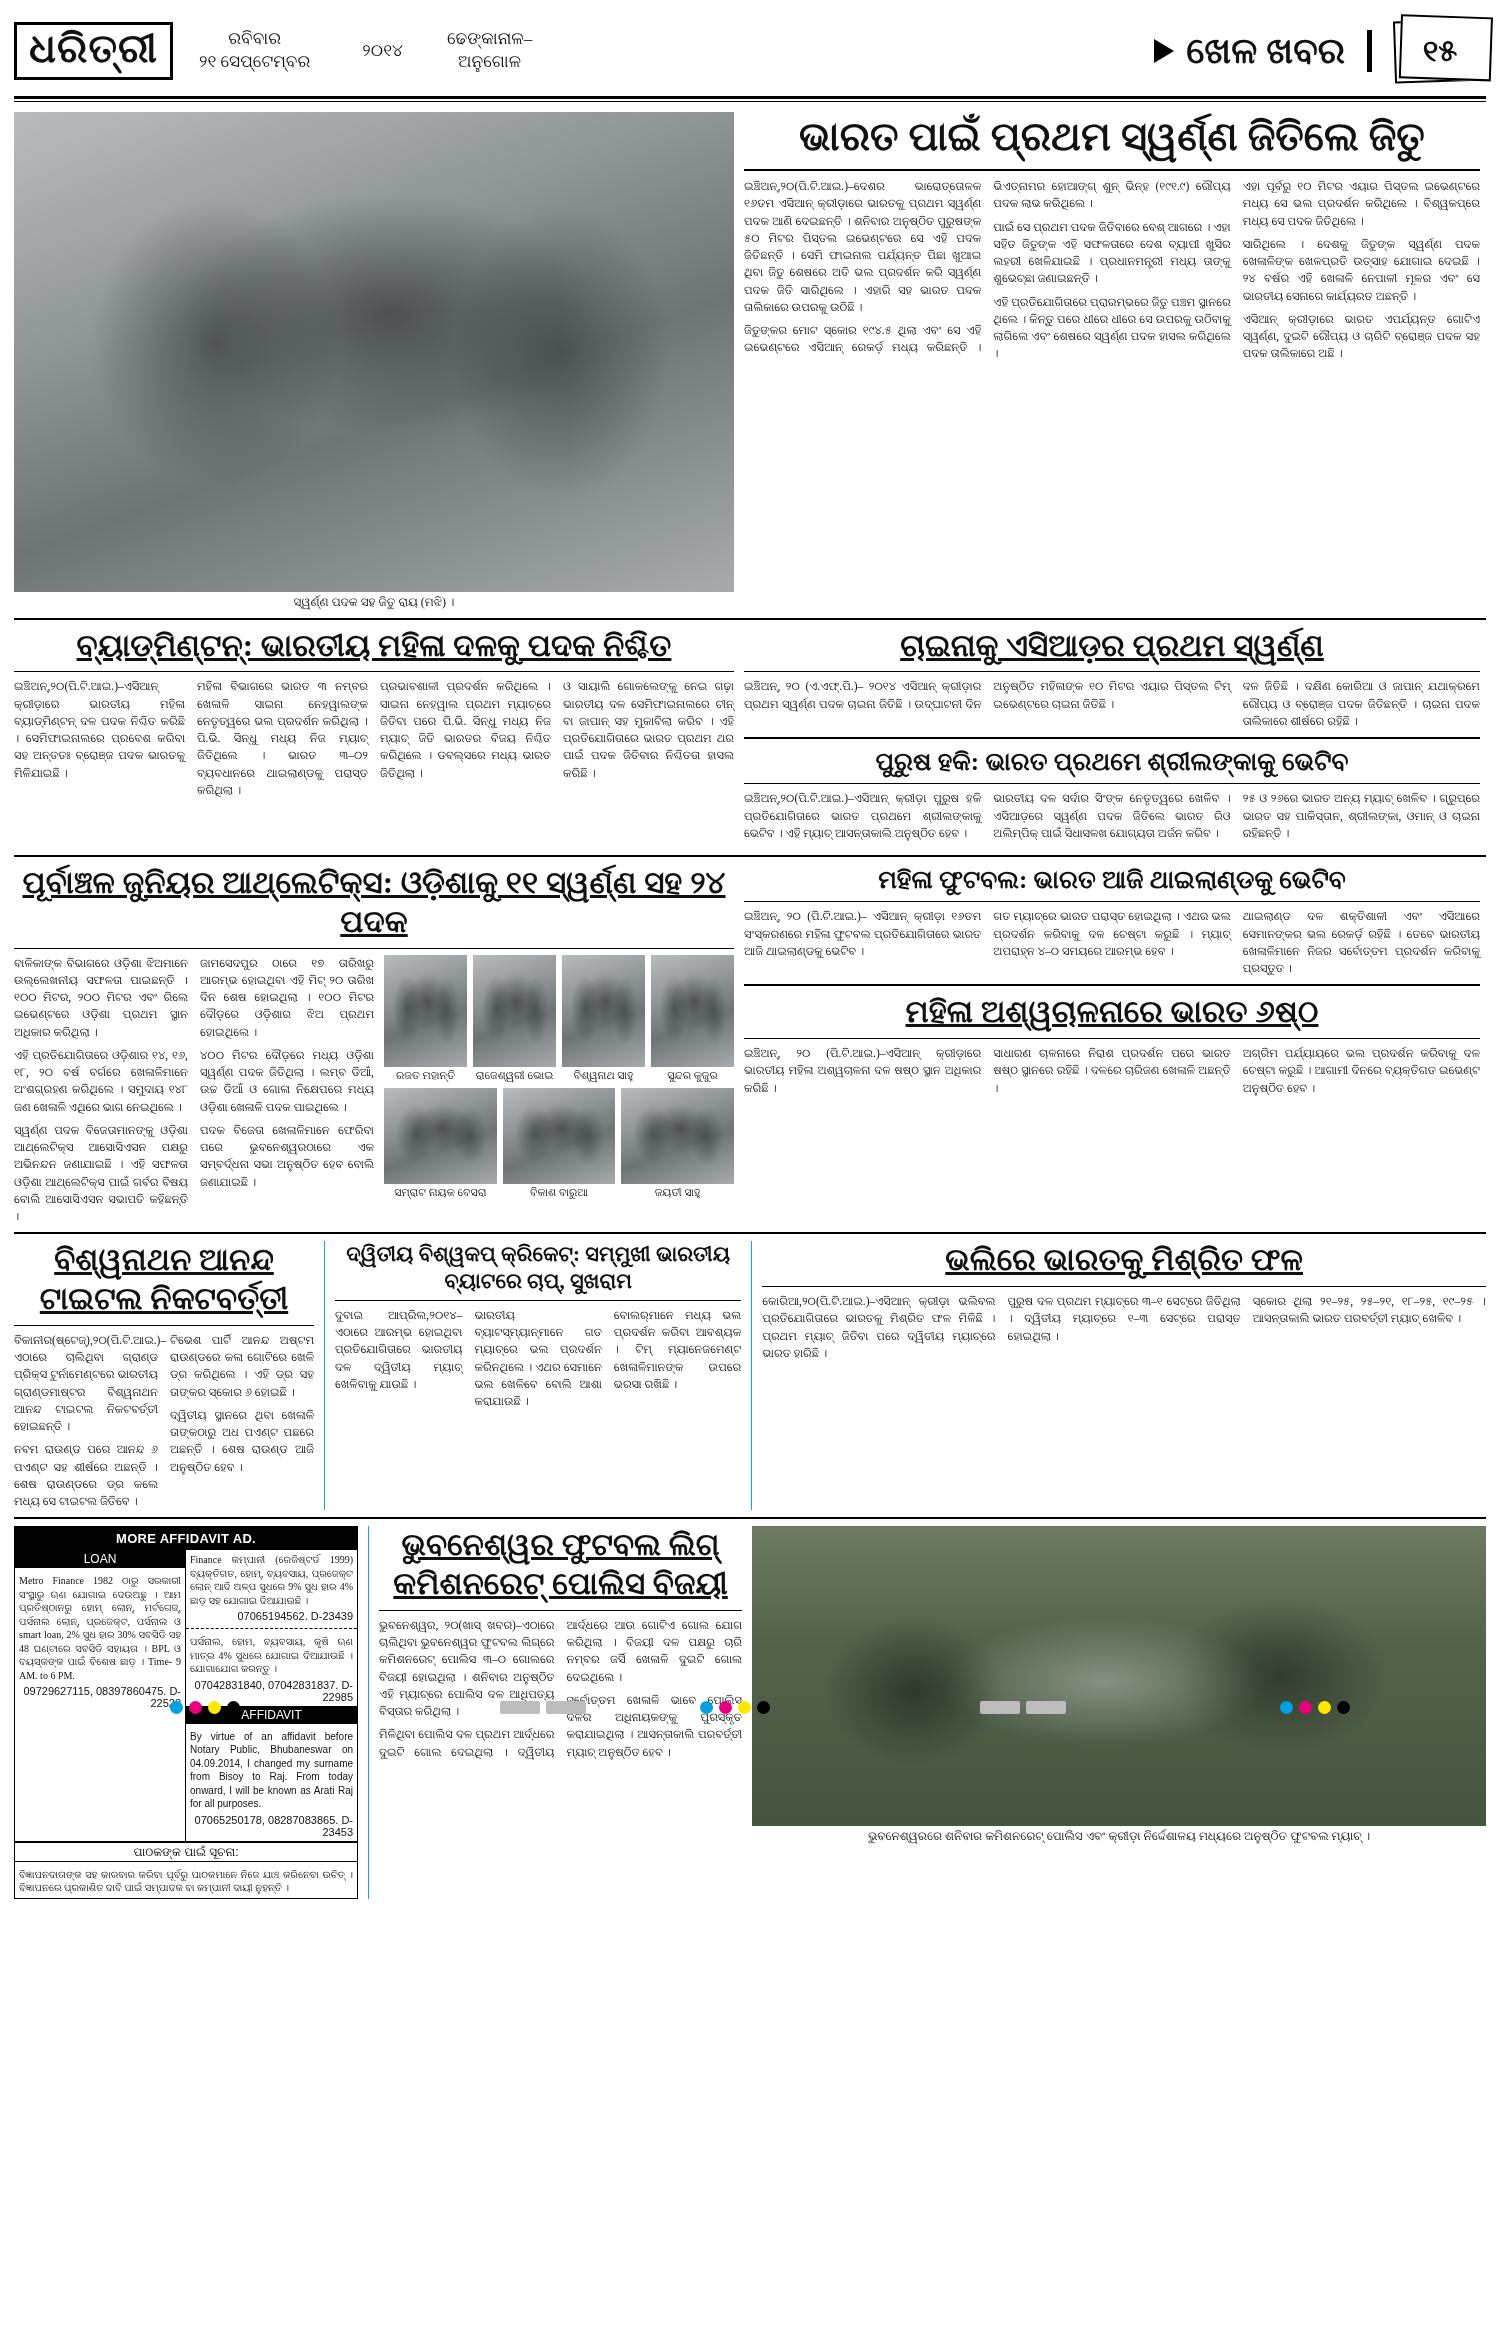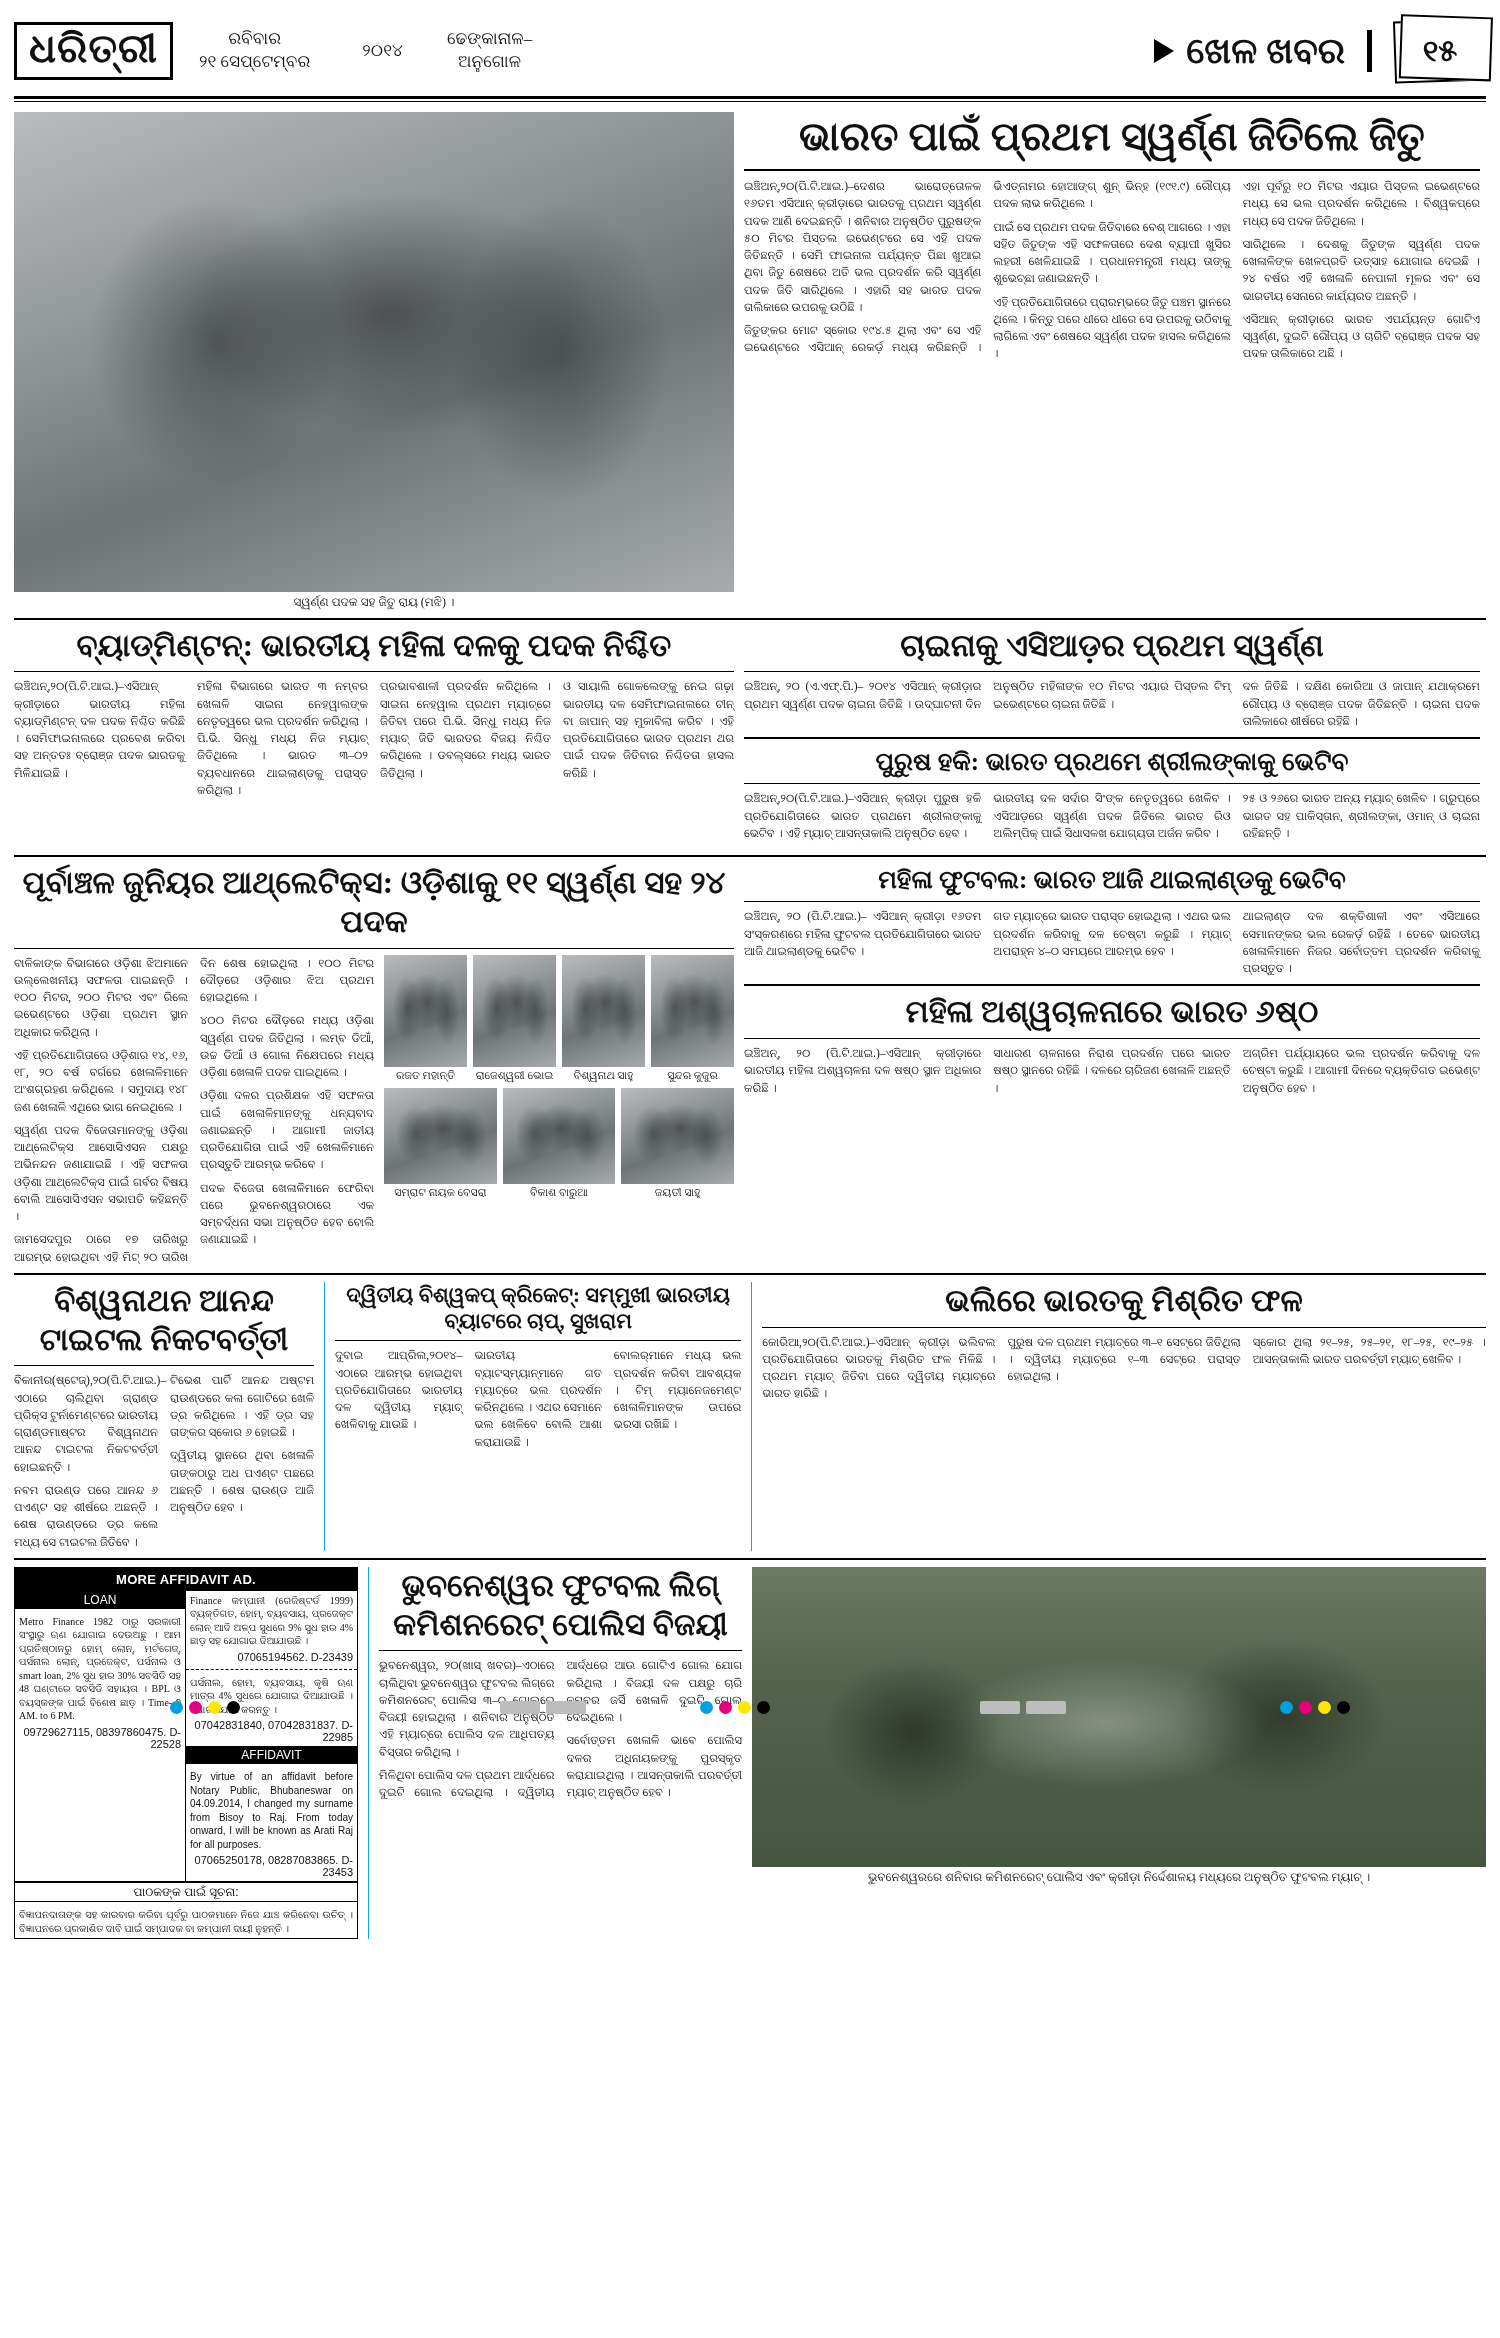--- a/index.html
+++ b/index.html
@@ -47,21 +47,21 @@
   .cols { display:flex; gap:10px; }
   .col-left { width:720px; }
   .col-right { width:736px; }
 
   
   .hl {
     font-family:"Liberation Serif", serif;
     font-weight:bold; text-align:center; line-height:1.25;
   }
   .hl-xl { font-size:40px; }
-  .hl-lg { font-size:31px; }
+  .hl-lg { font-size:31px;text-decoration:underline; }
   .hl-md { font-size:25px; }
   .hl-sm { font-size:21px; }
   .rule-thin { border-top:1px solid #000; margin:6px 0; }
   .rule-med  { border-top:2px solid #000; margin:7px 0; }
 
   .photo {
     background:linear-gradient(160deg,#b9bcbd 0%,#8f9496 35%,#6e7476 60%,#a7abad 100%);
     position:relative; overflow:hidden;
   }
   .photo:after{
@@ -206,21 +206,20 @@
       <div class="hl hl-lg od">ପୂର୍ବାଞ୍ଚଳ ଜୁନିୟର ଆଥ୍‌ଲେଟିକ୍‌ସ: ଓଡ଼ିଶାକୁ ୧୧ ସ୍ୱର୍ଣ୍ଣ ସହ ୨୪ ପଦକ</div>
       <div class="rule-thin"></div>
       <div style="display:flex; gap:10px;">
         <div style="width:360px">
           <div class="body-cols c2 od">
             <p>ବାଳିକାଙ୍କ ବିଭାଗରେ ଓଡ଼ିଶା ଝିଅମାନେ ଉଲ୍ଲେଖନୀୟ ସଫଳତା ପାଇଛନ୍ତି । ୧୦୦ ମିଟର, ୨୦୦ ମିଟର ଏବଂ ରିଲେ ଇଭେଣ୍ଟରେ ଓଡ଼ିଶା ପ୍ରଥମ ସ୍ଥାନ ଅଧିକାର କରିଥିଲା ।</p>
             <p>ଏହି ପ୍ରତିଯୋଗିତାରେ ଓଡ଼ିଶାର ୧୪, ୧୬, ୧୮, ୨୦ ବର୍ଷ ବର୍ଗରେ ଖେଳାଳିମାନେ ଅଂଶଗ୍ରହଣ କରିଥିଲେ । ସମୁଦାୟ ୧୪୮ ଜଣ ଖେଳାଳି ଏଥିରେ ଭାଗ ନେଇଥିଲେ ।</p>
             <p>ସ୍ୱର୍ଣ୍ଣ ପଦକ ବିଜେତାମାନଙ୍କୁ ଓଡ଼ିଶା ଆଥ୍‌ଲେଟିକ୍‌ସ ଆସୋସିଏସନ ପକ୍ଷରୁ ଅଭିନନ୍ଦନ ଜଣାଯାଇଛି । ଏହି ସଫଳତା ଓଡ଼ିଶା ଆଥ୍‌ଲେଟିକ୍‌ସ ପାଇଁ ଗର୍ବର ବିଷୟ ବୋଲି ଆସୋସିଏସନ ସଭାପତି କହିଛନ୍ତି ।</p>
             <p>ଜାମସେଦପୁର ଠାରେ ୧୭ ତାରିଖରୁ ଆରମ୍ଭ ହୋଇଥିବା ଏହି ମିଟ୍‌ ୨୦ ତାରିଖ ଦିନ ଶେଷ ହୋଇଥିଲା । ୧୦୦ ମିଟର ଦୌଡ଼ରେ ଓଡ଼ିଶାର ଝିଅ ପ୍ରଥମ ହୋଇଥିଲେ ।</p>
             <p>୪୦୦ ମିଟର ଦୌଡ଼ରେ ମଧ୍ୟ ଓଡ଼ିଶା ସ୍ୱର୍ଣ୍ଣ ପଦକ ଜିତିଥିଲା । ଲମ୍ବ ଡିଆଁ, ଉଚ୍ଚ ଡିଆଁ ଓ ଗୋଳା ନିକ୍ଷେପରେ ମଧ୍ୟ ଓଡ଼ିଶା ଖେଳାଳି ପଦକ ପାଇଥିଲେ ।</p>
-            <p>ଓଡ଼ିଶା ଦଳର ପ୍ରଶିକ୍ଷକ ଏହି ସଫଳତା ପାଇଁ ଖେଳାଳିମାନଙ୍କୁ ଧନ୍ୟବାଦ ଜଣାଇଛନ୍ତି । ଆଗାମୀ ଜାତୀୟ ପ୍ରତିଯୋଗିତା ପାଇଁ ଏହି ଖେଳାଳିମାନେ ପ୍ରସ୍ତୁତି ଆରମ୍ଭ କରିବେ ।</p>
             <p>ପଦକ ବିଜେତା ଖେଳାଳିମାନେ ଫେରିବା ପରେ ଭୁବନେଶ୍ୱରଠାରେ ଏକ ସମ୍ବର୍ଦ୍ଧନା ସଭା ଅନୁଷ୍ଠିତ ହେବ ବୋଲି ଜଣାଯାଇଛି ।</p>
           </div>
         </div>
         <div style="width:350px">
           <div class="mug-grid">
             <div>
               <div class="photo mug"></div>
               <div class="mugcap od">ରଜତ ମହାନ୍ତି</div>
             </div>
             <div>

